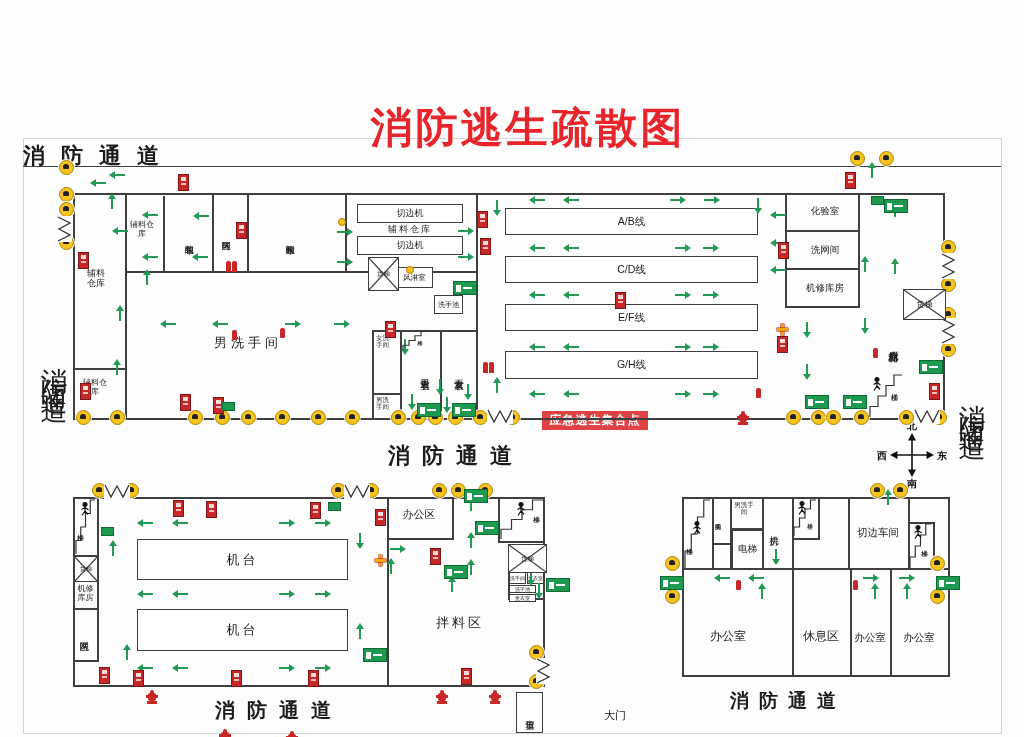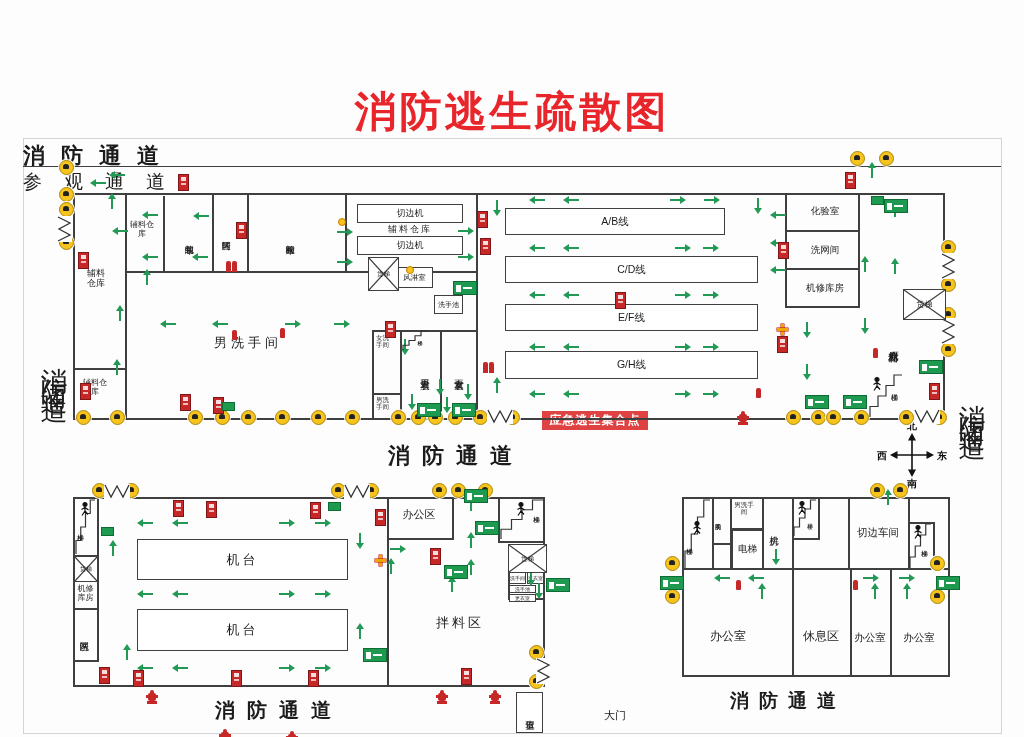--- a/index.html
+++ b/index.html
@@ -1,19 +1,19 @@
 <!DOCTYPE html>
 <html style="--ag: #229a56; --eg: #1e9a50; --ay: #f7c31d;"><head>
 <meta charset="utf-8">
 <style>
   html,body{margin:0;padding:0;background:#fdfdfd;}
   body{width:1024px;height:737px;position:relative;font-family:"Liberation Sans","DejaVu Sans",sans-serif;overflow:hidden;}
   #plan{position:absolute;left:0;top:0;width:1024px;height:737px;}
   #frame{position:absolute;left:23px;top:138px;width:977px;height:594px;border:1px solid #d4d4d4;}
-  #title{position:absolute;left:23px;top:84px;width:978px;margin:0;text-align:center;font-size:42px;font-weight:bold;letter-spacing:3px;color:#e8252b;}
+  #title{position:absolute;left:23px;top:84px;width:978px;margin:16px;text-align:center;font-size:42px;font-weight:bold;letter-spacing:3px;color:#e8252b;}
   .cor{position:absolute;color:#1c1c1c;font-weight:bold;text-align:left;white-space:nowrap;}
   #cor-top{left:23px;top:141px;width:978px;font-size:22px;letter-spacing:16px;}
   #cor-visit{left:23px;top:169px;width:978px;font-size:19px;letter-spacing:22px;font-weight:normal;}
   #cor-mid{left:388px;top:441px;width:200px;font-size:22px;letter-spacing:12px;}
   #cor-bl{left:215px;top:697px;width:185px;font-size:20px;letter-spacing:12px;}
   #cor-br{left:730px;top:688px;width:170px;font-size:19px;letter-spacing:10px;}
   .cor.vert{writing-mode:vertical-rl;text-orientation:upright;letter-spacing:10px;font-size:27px;font-weight:normal;}
   #cor-left{left:36px;top:346px;height:170px;}
   #cor-right{left:954px;top:383px;height:170px;}
   #banner{position:absolute;left:542px;top:411px;width:106px;height:19px;background:#df4242;color:#fff;font-size:12px;font-weight:bold;text-align:center;line-height:19px;letter-spacing:1px;}
@@ -62,21 +62,20 @@
   #wm-url{font-size:19px;font-weight:bold;font-style:italic;color:rgba(255,255,255,.92);-webkit-text-stroke:1px #cccccc;margin-left:6px;}
   #wm-bar{position:absolute;left:789px;top:700px;width:235px;height:28px;background:rgba(124,124,124,.8);color:#fff;font-size:12.5px;line-height:28px;text-align:center;white-space:nowrap;overflow:hidden;}
 </style>
 </head>
 <body>
 
 <div id="plan">
   <div id="frame"></div>
   <h1 id="title">消防逃生疏散图</h1>
   <div id="cor-top" class="cor">消防通道</div>
-  <div id="cor-visit" class="cor">参观通道</div>
   <div id="cor-mid" class="cor">消防通道</div>
   <div id="cor-bl" class="cor">消防通道</div>
   <div id="cor-br" class="cor">消防通道</div>
   <div id="cor-left" class="cor vert">消防通道</div>
   <div id="cor-right" class="cor vert">消防通道</div>
   <div id="banner">应急逃生集合点</div>
 
   <div id="compass">
     <svg width="44" height="44">
       <line x1="22" y1="4" x2="22" y2="40" stroke="#111" stroke-width="1.6"></line>
@@ -148,21 +147,21 @@
       <div class="wall" style="left: 933px; top: 522px; width: 1.5px; height: 48px;"></div>
       <div class="wall" style="left: 682px; top: 568px; width: 267px; height: 1.5px;"></div>
       <div class="wall" style="left: 730px; top: 528px; width: 33px; height: 1.5px;"></div>
       <div class="wall" style="left: 712px; top: 543px; width: 19px; height: 1.5px;"></div>
       <div class="wall" style="left: 792px; top: 568px; width: 1.5px; height: 108px;"></div>
       <div class="wall" style="left: 850px; top: 568px; width: 1.5px; height: 108px;"></div>
       <div class="wall" style="left: 890px; top: 568px; width: 1.5px; height: 108px;"></div>
       <div class="wall" style="left: 747px; top: 532px; width: 1px; height: 37px;"></div>
       <div class="box" style="left: 357px; top: 204px; width: 106px; height: 19px; font-size: 9px;">切边机</div>
       <div class="box" style="left: 357px; top: 236px; width: 106px; height: 19px; font-size: 9px;">切边机</div>
-      <div class="box" style="left: 505px; top: 208px; width: 220px; height: 27px; font-size: 10.5px;">A/B线</div>
+      <div class="box" style="left: 505px; top: 208px; width: 253px; height: 27px; font-size: 10.5px;">A/B线</div>
       <div class="box" style="left: 505px; top: 256px; width: 253px; height: 27px; font-size: 10.5px;">C/D线</div>
       <div class="box" style="left: 505px; top: 304px; width: 253px; height: 27px; font-size: 10.5px;">E/F线</div>
       <div class="box" style="left: 505px; top: 351px; width: 253px; height: 28px; font-size: 10.5px;">G/H线</div>
       <div class="box" style="left: 137px; top: 539px; width: 211px; height: 41px; font-size: 13px; letter-spacing: 3px;">机台</div>
       <div class="box" style="left: 137px; top: 609px; width: 211px; height: 42px; font-size: 13px; letter-spacing: 3px;">机台</div>
       <div class="box" style="left: 396px; top: 267px; width: 37px; height: 21px; font-size: 7.5px;">风淋室</div>
       <div class="box" style="left: 434px; top: 295px; width: 29px; height: 19px; font-size: 7px;">洗手池</div>
       <div class="box v" style="left: 516px; top: 692px; width: 27px; height: 41px; font-size: 9px;">值班室</div>
       <div class="box" style="left: 732px; top: 530px; width: 31px; height: 39px; font-size: 9.5px;">电梯</div>
       <div class="box" style="left: 509px; top: 571px; width: 17px; height: 13px; font-size: 5px;">洗手间</div>

